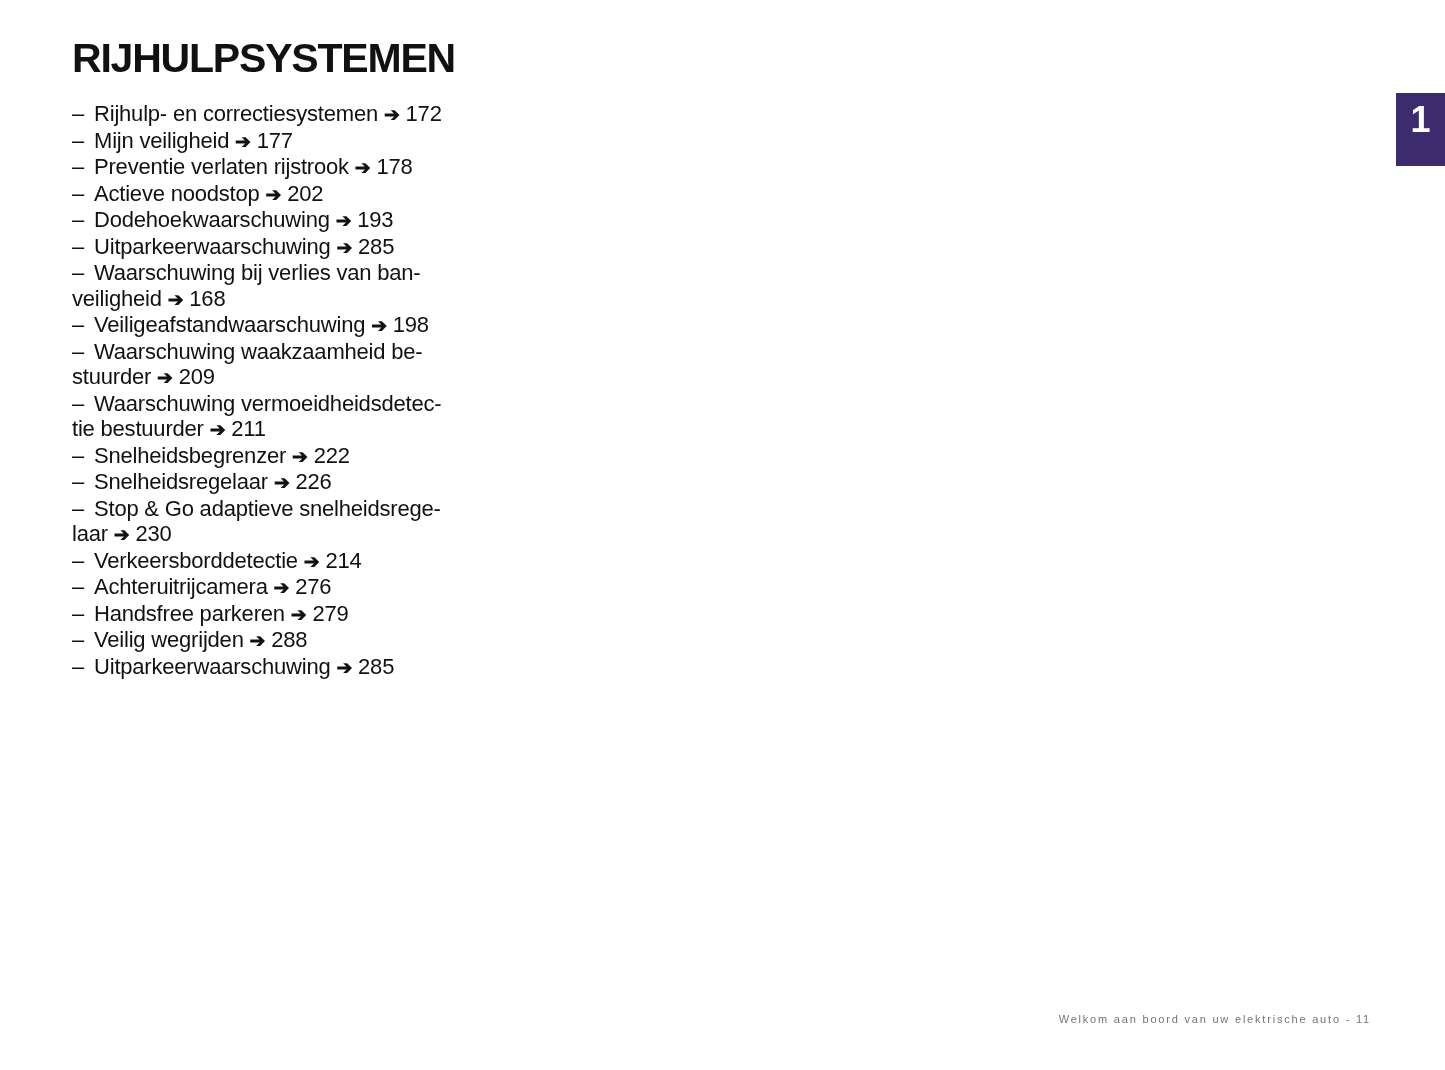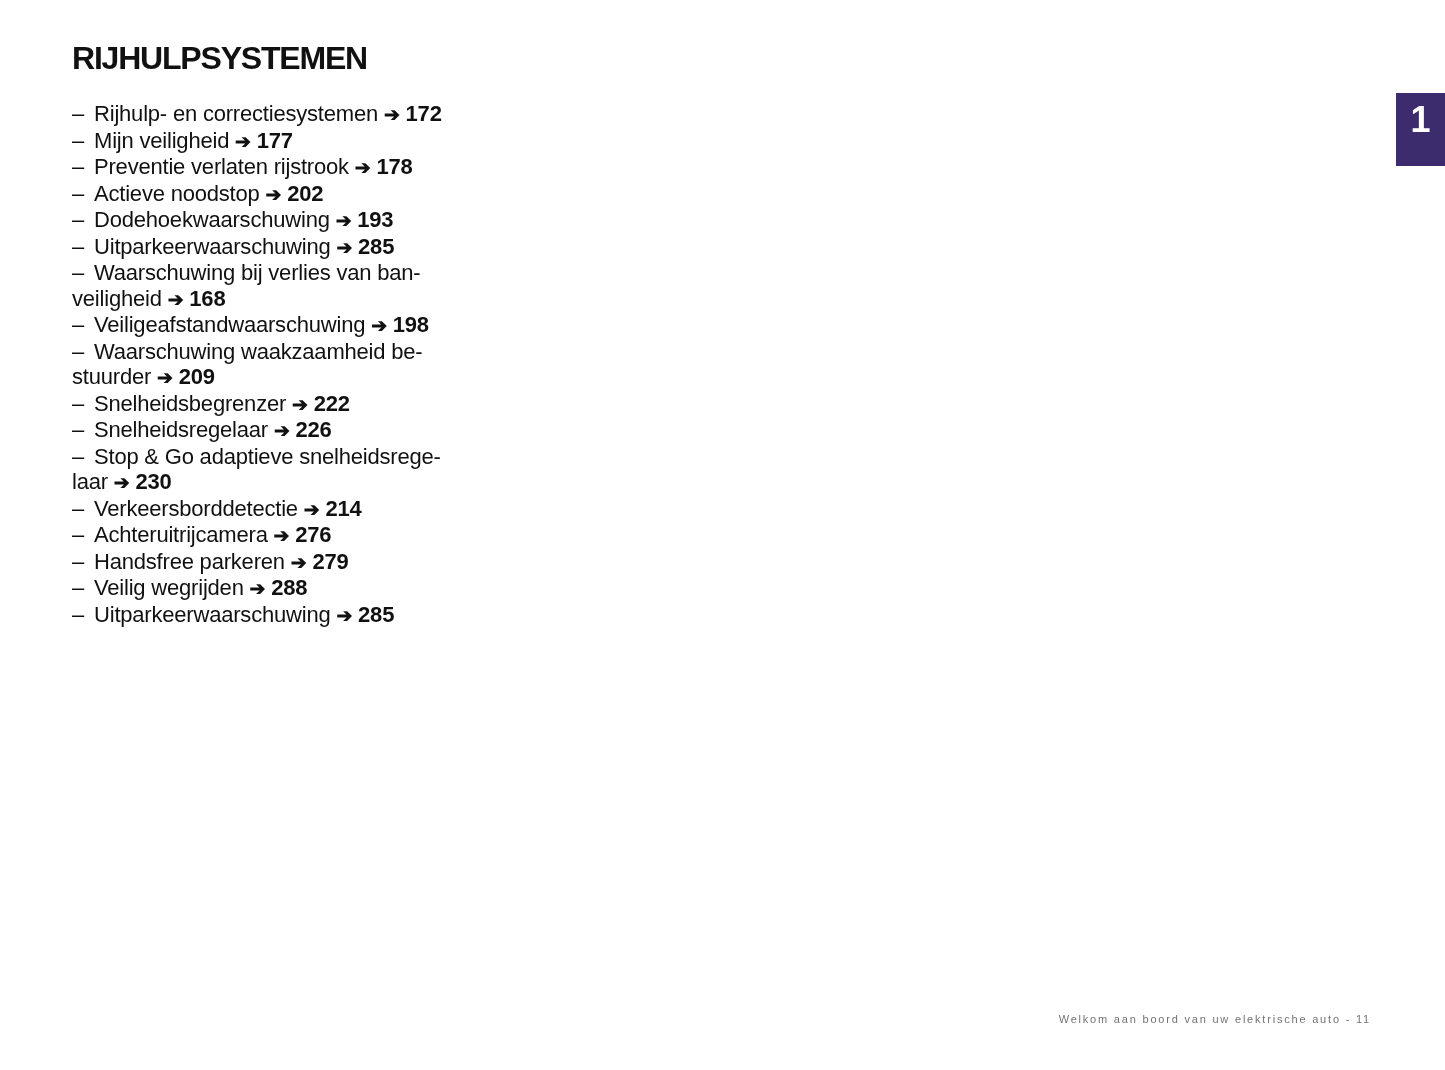--- a/index.html
+++ b/index.html
@@ -1,31 +1,31 @@
 <!DOCTYPE html>
 <html><head>
 <meta charset="utf-8">
 <style>
   html, body { margin: 0; padding: 0; }
   body {
     width: 1445px; height: 1070px; background: #ffffff; position: relative;
     overflow: hidden; font-family: "Liberation Sans", sans-serif; color: #111111;
   }
   .title {
-    position: absolute; left: 72px; top: 40px; font-size: 32px; font-weight: bold;
+    position: absolute; left: 72px; top: 40px; font-size: 41px; font-weight: bold;
     letter-spacing: -1.2px; margin: 0; line-height: 36px;
   }
   .toc {
     position: absolute; left: 72px; top: 101px; width: 400px; margin: 0; padding: 0;
     list-style: none; font-size: 22px; line-height: 25.5px; letter-spacing: -0.2px;
   }
   .toc li { margin: 0; padding: 0; }
   .dash { display: inline-block; width: 22px; }
   .arrow { font-weight: bold; font-size: 19px; }
-  .page { font-weight: bold; }
+  .page { font-weight: normal; }
   .tab {
     position: absolute; left: 1396px; top: 93px; width: 49px; height: 73px;
     background: #3c2c6e; color: #ffffff; font-weight: bold; font-size: 36px;
     display: flex; align-items: flex-start; justify-content: center; padding-top: 6px;
     box-sizing: border-box;
   }
   .footer {
     position: absolute; right: 74px; top: 1013px; font-size: 11px; letter-spacing: 1.8px;
     color: #737373;
   }
@@ -50,20 +50,21 @@
   <li><span class="dash">–</span><span>Dodehoekwaarschuwing</span> <span class="arrow">➔</span> <span class="page">193</span></li>
 
   <li><span class="dash">–</span><span>Uitparkeerwaarschuwing</span> <span class="arrow">➔</span> <span class="page">285</span></li>
 
   <li><span class="dash">–</span><span>Waarschuwing bij verlies van ban-</span><br><span>veiligheid</span> <span class="arrow">➔</span> <span class="page">168</span></li>
 
   <li><span class="dash">–</span><span>Veiligeafstandwaarschuwing</span> <span class="arrow">➔</span> <span class="page">198</span></li>
 
   <li><span class="dash">–</span><span>Waarschuwing waakzaamheid be-</span><br><span>stuurder</span> <span class="arrow">➔</span> <span class="page">209</span></li>
 
+  <li><span class="dash">–</span><span>Waarschuwing vermoeidheidsdetec-</span><br><span>tie bestuurder</span> <span class="arrow">➔</span> <span class="page">211</span></li>
 
   <li><span class="dash">–</span><span>Snelheidsbegrenzer</span> <span class="arrow">➔</span> <span class="page">222</span></li>
 
   <li><span class="dash">–</span><span>Snelheidsregelaar</span> <span class="arrow">➔</span> <span class="page">226</span></li>
 
   <li><span class="dash">–</span><span>Stop &amp; Go adaptieve snelheidsrege-</span><br><span>laar</span> <span class="arrow">➔</span> <span class="page">230</span></li>
 
   <li><span class="dash">–</span><span>Verkeersborddetectie</span> <span class="arrow">➔</span> <span class="page">214</span></li>
 
 

